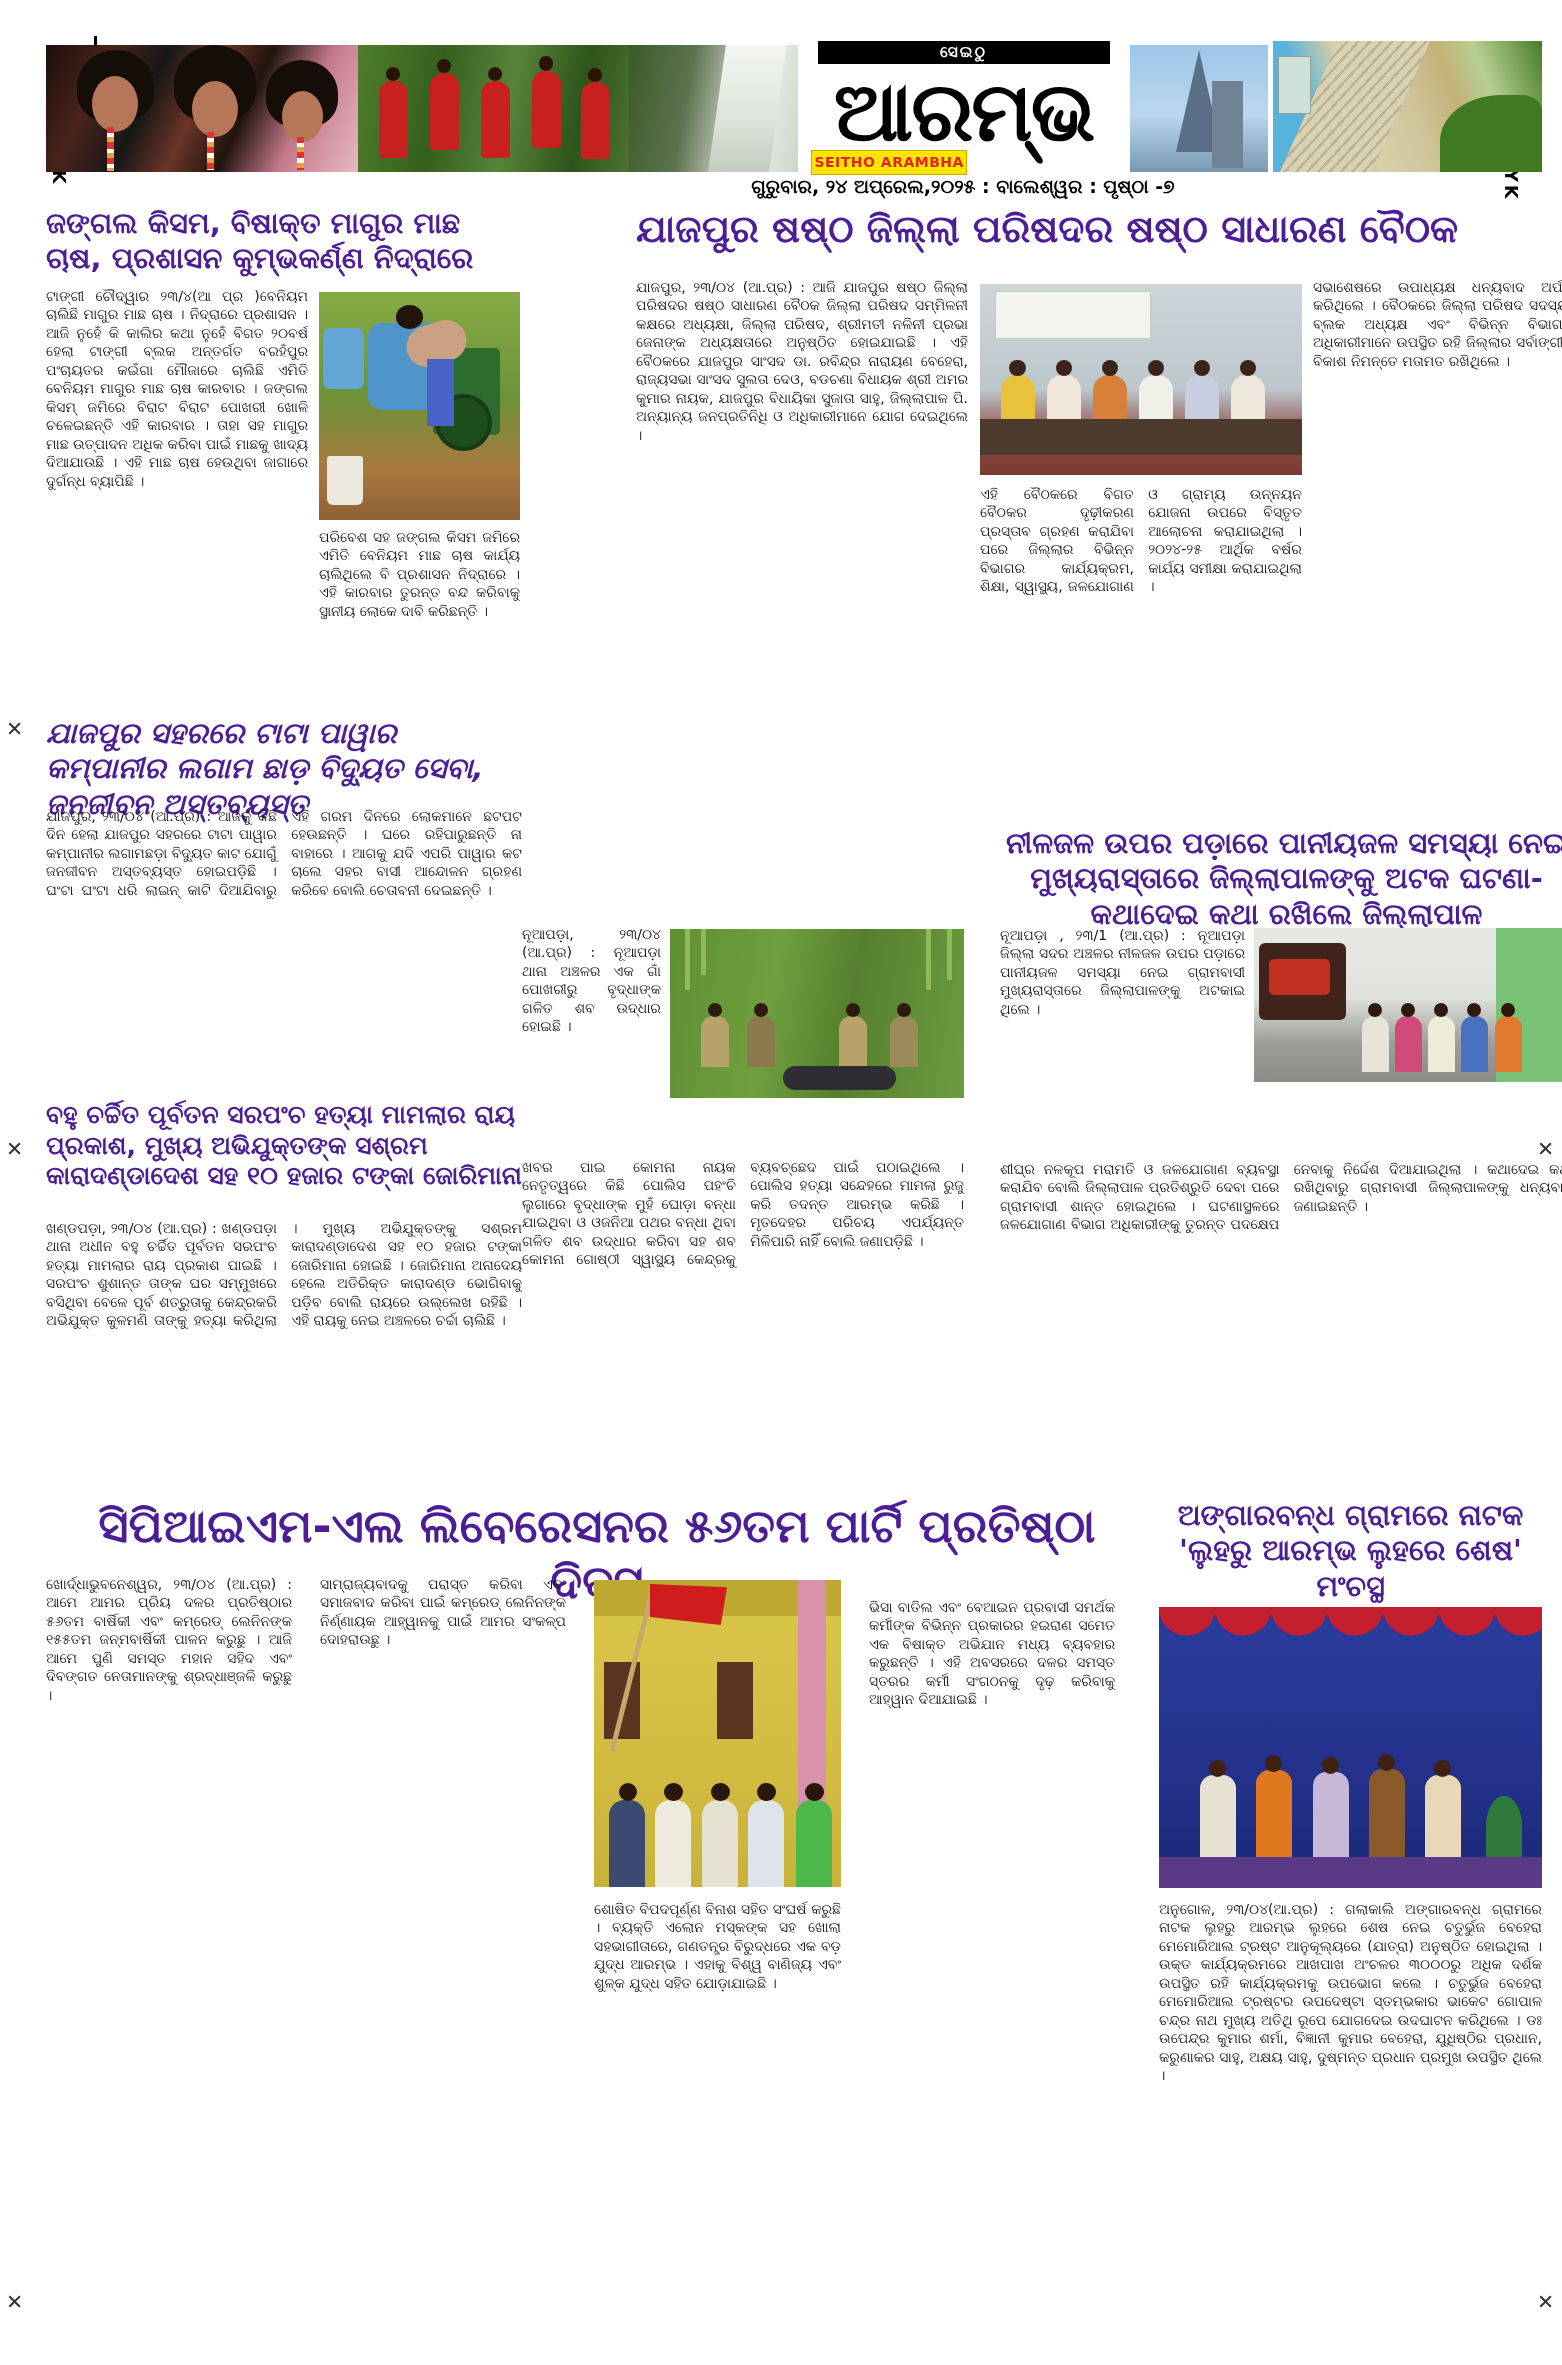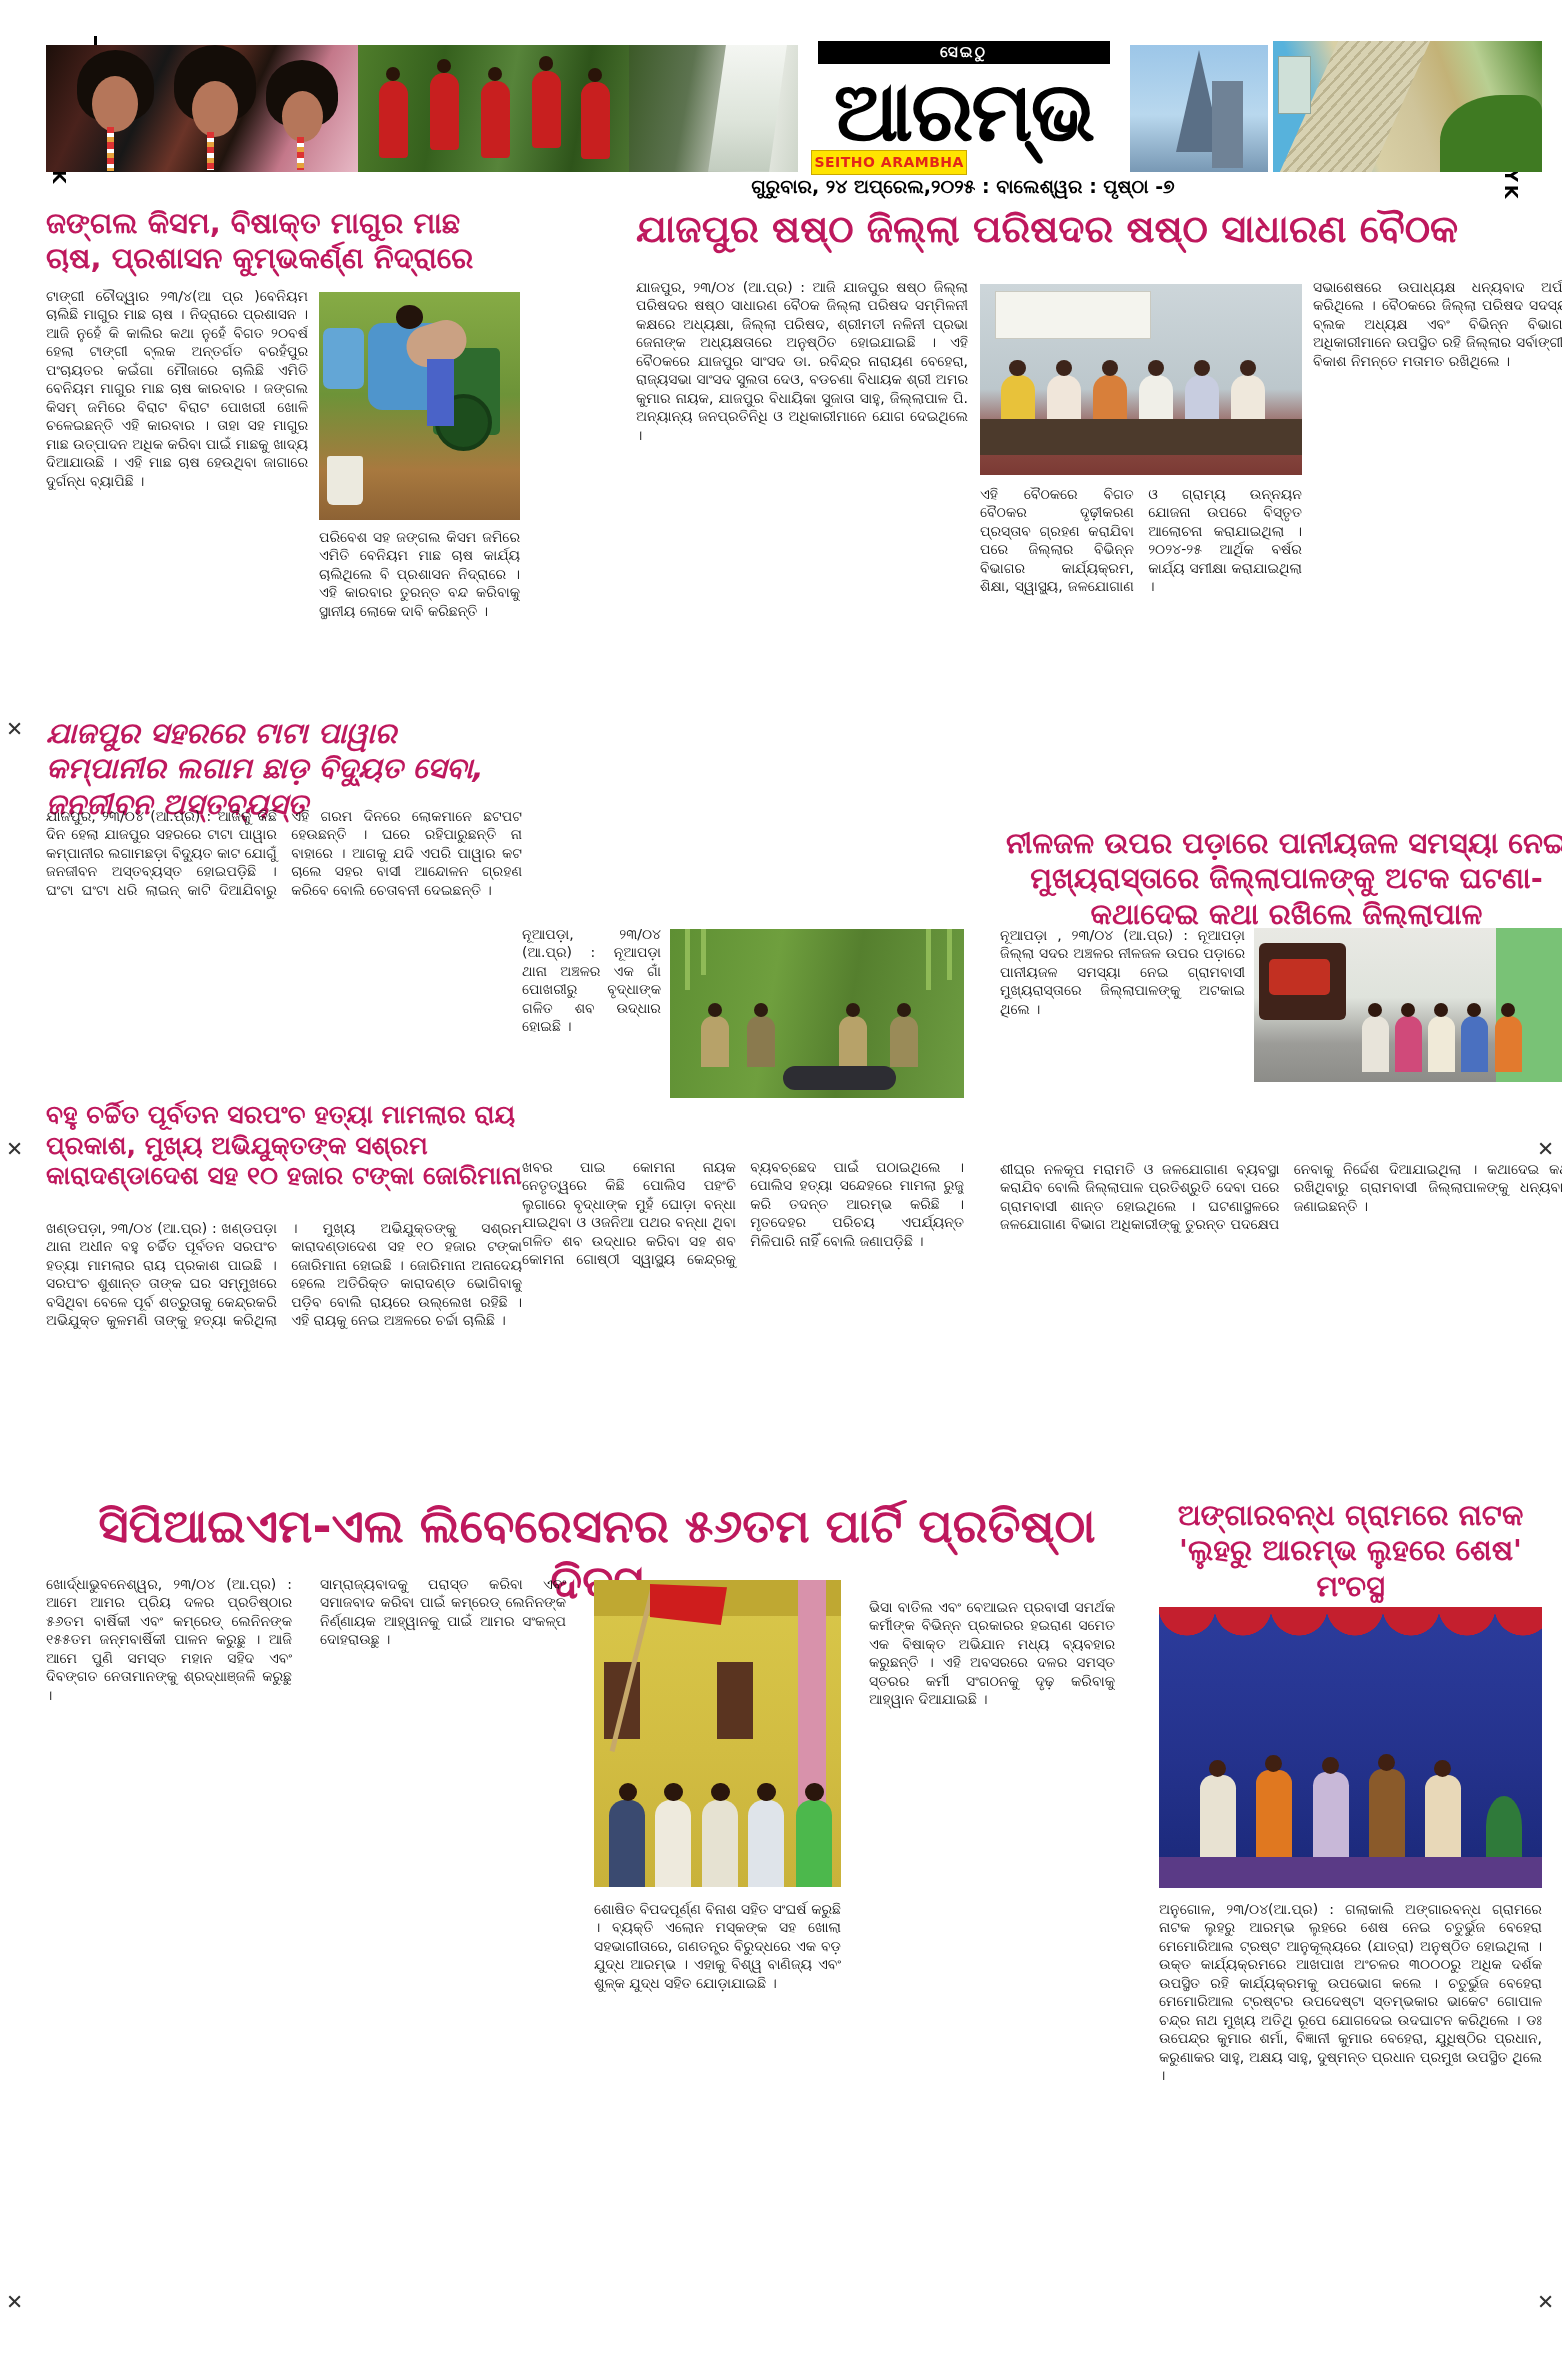--- a/index.html
+++ b/index.html
@@ -43,21 +43,21 @@
   #ph-dam{position:absolute;left:1273px;top:41px;width:269px;height:131px;
     background:linear-gradient(70deg,#57b2dc 0%,#57b2dc 18%,#d9d0a6 34%,#cfc49a 52%,#c3b277 66%,#b8cf92 78%,#467d27 100%);}
   #ph-dam .wall{position:absolute;left:36px;top:0;width:92px;height:100%;transform:skewX(-24deg);
     background:repeating-linear-gradient(115deg,#d8d2b2 0 7.2px,#bcb490 7.2px 10.2px);}
   #ph-dam .tower{position:absolute;left:5.1px;top:15.4px;width:31px;height:56px;background:#cfe0d8;border:1.5px solid #8fa59b;}
   #ph-dam .trees{position:absolute;right:0;bottom:0;width:102px;height:77px;border-radius:60% 20% 0 0;background:#3f7a22;}
   #dateline{position:absolute;left:676px;top:175px;width:574px;text-align:center;
     font-size:19px;font-weight:700;color:#000;}
   
   .article{position:absolute;}
-  .hl{font-weight:800;color:#be185d;line-height:1.22;margin:0;}
+  .hl{font-weight:800;color:#4c1d95;line-height:1.22;margin:0;}
   .body-txt{font-size:14px;line-height:1.32;text-align:justify;color:#141414;word-break:break-word;}
   .cols2{column-count:2;column-gap:14.3px;}
   .abs{position:absolute;}
   
   #a-magur{left:46px;top:206px;width:474px;height:507px;}
   #a-magur .hl{font-size:29px;}
   #a-magur .t1{left:0;top:81px;width:262px;height:425px;overflow:hidden;}
   #a-magur .pic{left:273px;top:86px;width:201px;height:228px;}
   #a-magur .t2{left:273px;top:322px;width:201px;height:184px;overflow:hidden;}
   #ph-pump{width:100%;height:100%;background:linear-gradient(#86ab45 0%,#6d9338 45%,#a8793f 78%,#8d6234 100%);}
@@ -258,21 +258,21 @@
         <div class="cop" style="left:169px;"></div>
         <div class="cop" style="left:220px;background:#9a8b58;"></div>
         <div class="bodybag"></div>
       </div>
     </div>
     <div class="body-txt abs t2 cols2">ଖବର ପାଇ କୋମନା ନାୟକ ନେତୃତ୍ୱରେ କିଛି ପୋଲିସ ପହଂଚି ଲୁଗାରେ ବୃଦ୍ଧାଙ୍କ ମୁହଁ ଘୋଡ଼ା ବନ୍ଧା ଯାଇଥିବା ଓ ଓଜନିଆ ପଥର ବନ୍ଧା ଥିବା ଗଳିତ ଶବ ଉଦ୍ଧାର କରିବା ସହ ଶବ କୋମନା ଗୋଷ୍ଠୀ ସ୍ୱାସ୍ଥ୍ୟ କେନ୍ଦ୍ରକୁ ବ୍ୟବଚ୍ଛେଦ ପାଇଁ ପଠାଇଥିଲେ । ପୋଲିସ ହତ୍ୟା ସନ୍ଦେହରେ ମାମଲା ରୁଜୁ କରି ତଦନ୍ତ ଆରମ୍ଭ କରିଛି । ମୃତଦେହର ପରିଚୟ ଏପର୍ଯ୍ୟନ୍ତ ମିଳିପାରି ନାହିଁ ବୋଲି ଜଣାପଡ଼ିଛି ।</div>
   </section>
 
   <section id="a-nila" class="article">
     <h2 class="hl">ନୀଳଜଳ ଉପର ପଡ଼ାରେ ପାନୀୟଜଳ ସମସ୍ୟା ନେଇ ମୁଖ୍ୟରାସ୍ତାରେ ଜିଲ୍ଲାପାଳଙ୍କୁ ଅଟକ ଘଟଣା- କଥାଦେଇ କଥା ରଖିଲେ ଜିଲ୍ଲାପାଳ</h2>
-    <div class="body-txt abs t1">ନୂଆପଡ଼ା , ୨୩/୦୪ (ଆ.ପ୍ର) : ନୂଆପଡ଼ା ଜିଲ୍ଲା ସଦର ଅଞ୍ଚଳର ନୀଳଜଳ ଉପର ପଡ଼ାରେ ପାନୀୟଜଳ ସମସ୍ୟା ନେଇ ଗ୍ରାମବାସୀ ମୁଖ୍ୟରାସ୍ତାରେ ଜିଲ୍ଲାପାଳଙ୍କୁ ଅଟକାଇ ଥିଲେ ।</div>
+    <div class="body-txt abs t1">ନୂଆପଡ଼ା , ୨୩/1 (ଆ.ପ୍ର) : ନୂଆପଡ଼ା ଜିଲ୍ଲା ସଦର ଅଞ୍ଚଳର ନୀଳଜଳ ଉପର ପଡ଼ାରେ ପାନୀୟଜଳ ସମସ୍ୟା ନେଇ ଗ୍ରାମବାସୀ ମୁଖ୍ୟରାସ୍ତାରେ ଜିଲ୍ଲାପାଳଙ୍କୁ ଅଟକାଇ ଥିଲେ ।</div>
     <div class="pic abs photo">
       <div id="ph-road" style="position:relative;width:100%;height:100%;">
         <div class="greenwall"></div>
         <div class="tanker"></div>
         <div class="pp" style="left:108px;background:#e8e4da;"></div>
         <div class="pp" style="left:141px;background:#d04a7a;"></div>
         <div class="pp" style="left:174px;background:#f0ead8;"></div>
         <div class="pp" style="left:207px;background:#4a70c0;"></div>
         <div class="pp" style="left:241px;background:#e27a2e;"></div>
       </div>

